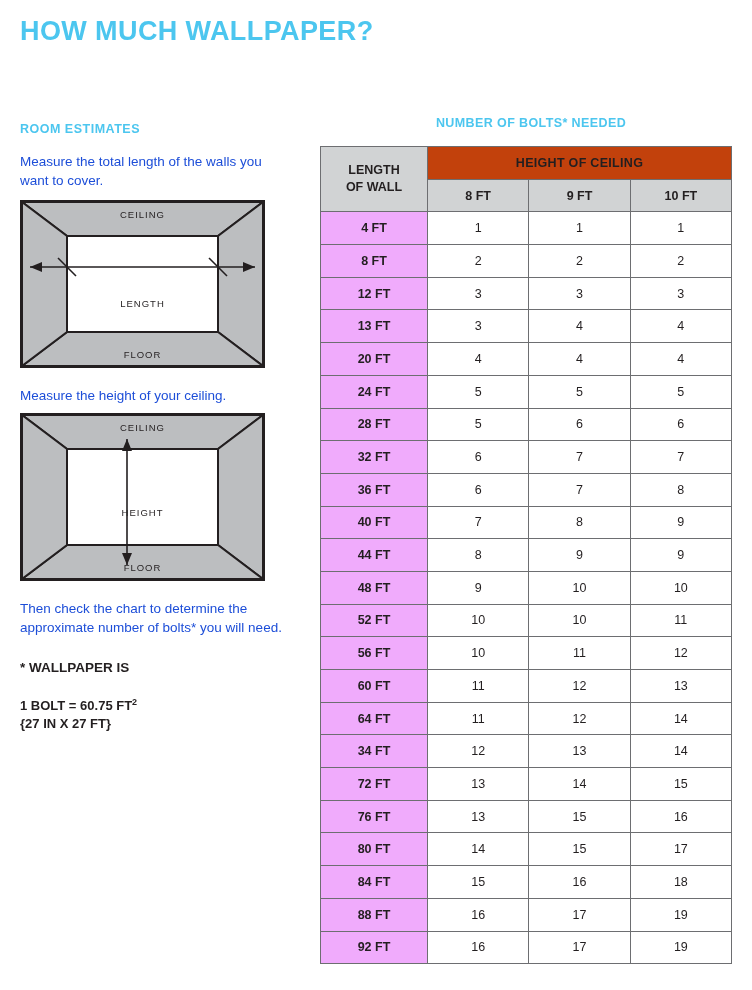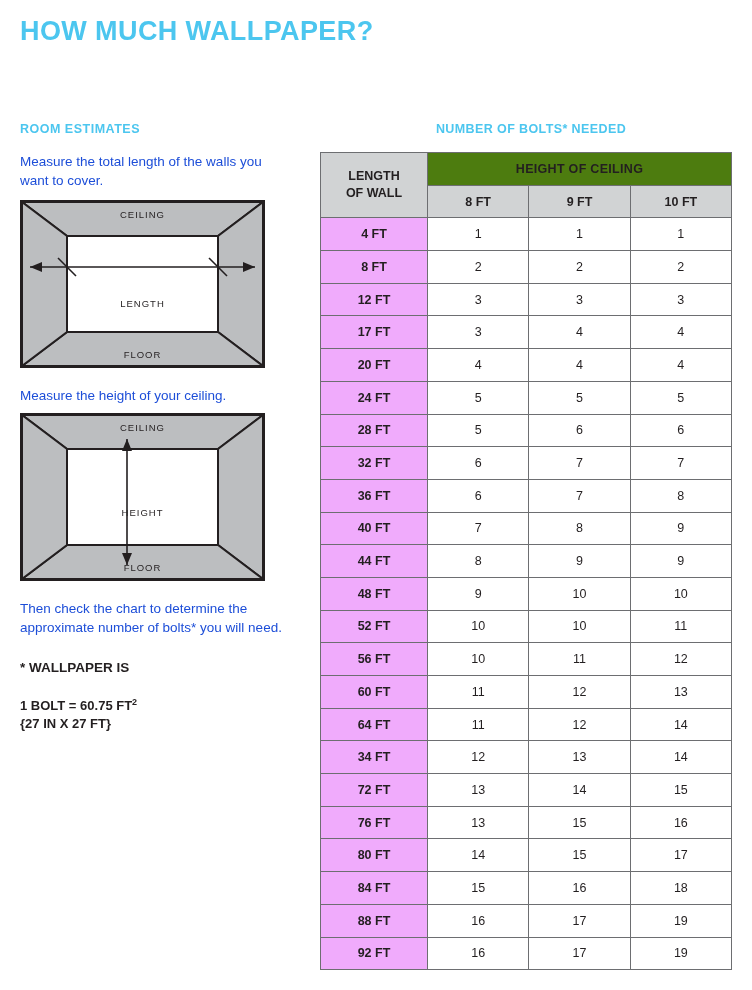--- a/index.html
+++ b/index.html
@@ -93,21 +93,21 @@
     font-weight: bold;
     line-height: 18px;
     margin-top: 16px;
   }
   .sup { font-size: 9px; vertical-align: super; }
 
   
   .right-col {
     position: absolute;
     left: 320px;
-    top: 122px;
+    top: 116px;
     width: 422px;
   }
   .table-head {
     font-size: 12.5px;
     font-weight: bold;
     color: #4cc6ef;
     letter-spacing: 0.4px;
     text-align: center;
     margin-bottom: 16px;
   }
@@ -126,21 +126,21 @@
     vertical-align: middle;
   }
   th.len-head {
     background: #d1d3d4;
     font-weight: bold;
     font-size: 13px;
     line-height: 17px;
     width: 106px;
   }
   th.ceil-head {
-    background: #4d7c0f;
+    background: #c2410c;
     font-weight: bold;
     font-size: 13px;
     letter-spacing: 0.3px;
   }
   th.sub-head {
     background: #d1d3d4;
     font-weight: bold;
     font-size: 12.5px;
   }
   td.len-cell {
@@ -251,21 +251,21 @@
             <td class="val-cell">2</td>
             <td class="val-cell">2</td>
           </tr>
           <tr>
             <td class="len-cell">12 FT</td>
             <td class="val-cell">3</td>
             <td class="val-cell">3</td>
             <td class="val-cell">3</td>
           </tr>
           <tr>
-            <td class="len-cell">17 FT</td>
+            <td class="len-cell">13 FT</td>
             <td class="val-cell">3</td>
             <td class="val-cell">4</td>
             <td class="val-cell">4</td>
           </tr>
           <tr>
             <td class="len-cell">20 FT</td>
             <td class="val-cell">4</td>
             <td class="val-cell">4</td>
             <td class="val-cell">4</td>
           </tr>

